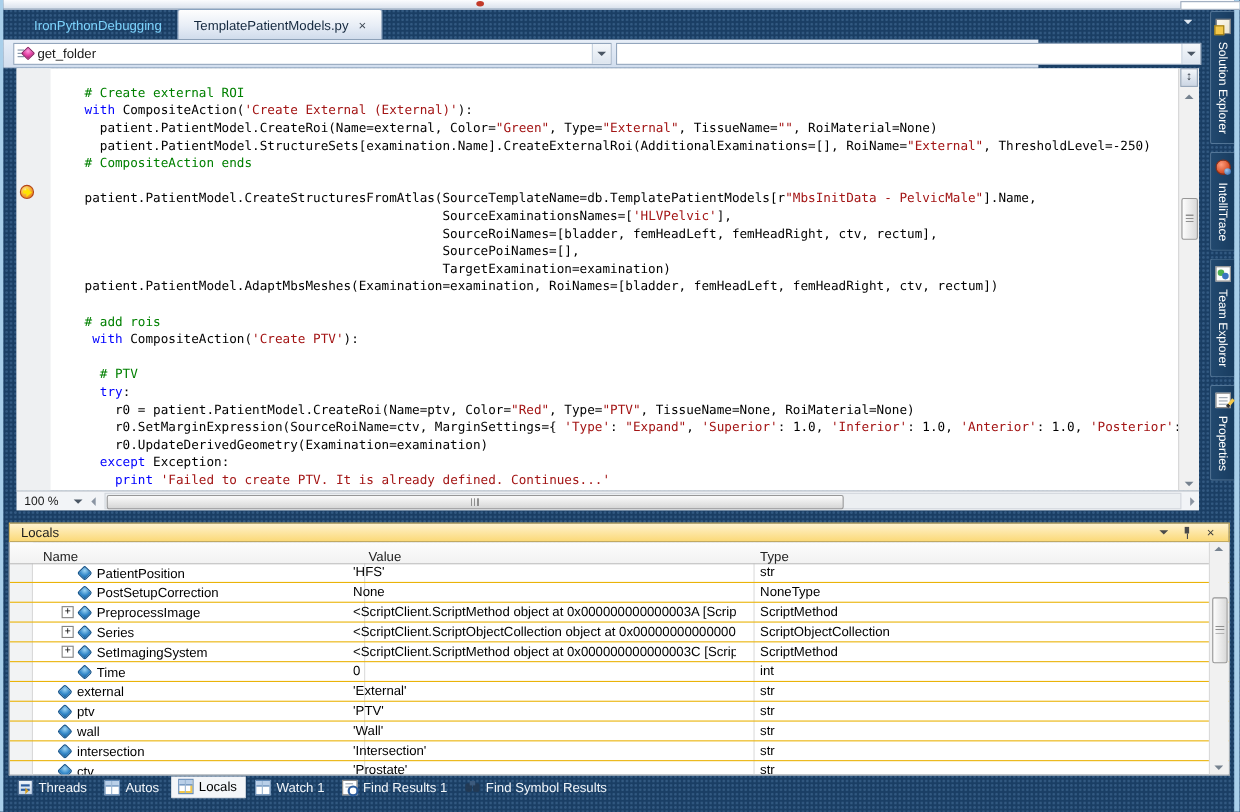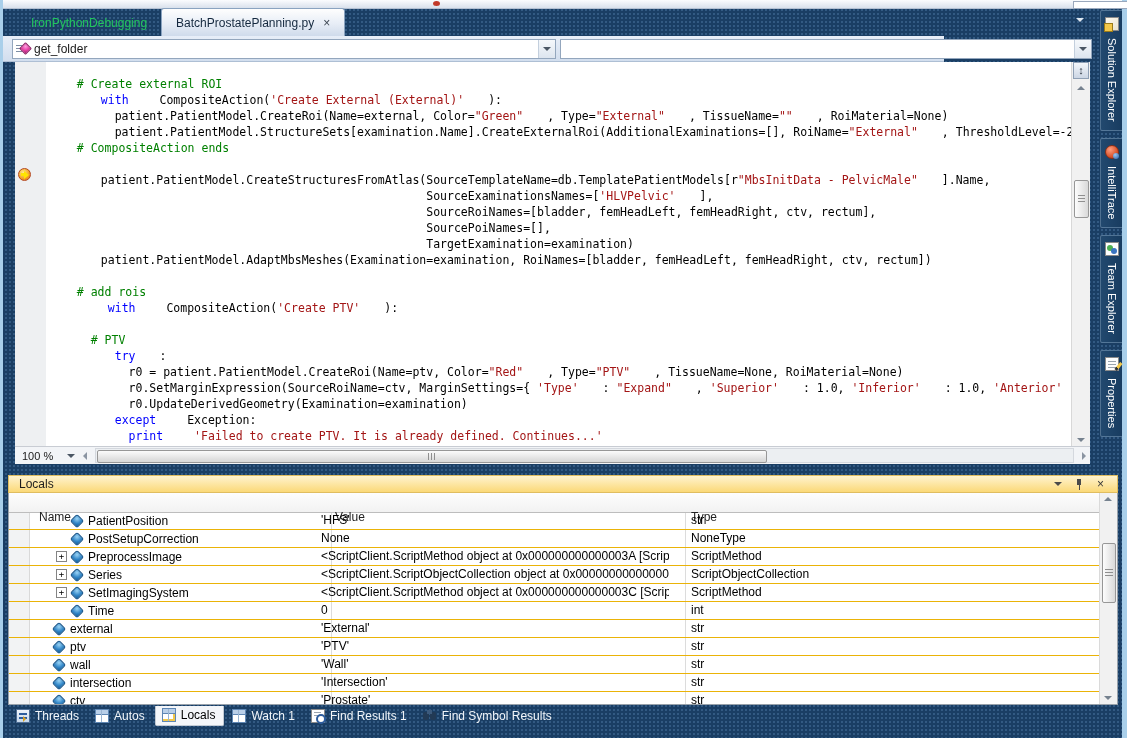--- a/index.html
+++ b/index.html
@@ -13,21 +13,21 @@
   .wborder-r{right:0;top:0;width:5px;height:738px;background:#A9CFEA;}
   
   .toolbar{left:3px;top:0;width:1119px;height:8px;
     background:linear-gradient(#fbfcfe,#d9e1ec);border-bottom:1px solid #b4c0d2;}
   .toolbar::before{content:"";position:absolute;left:430px;top:1px;width:7px;height:5px;
     border-radius:50%;background:#c23a2a;}
   .toolbar::after{content:"";position:absolute;left:1070px;top:1px;width:54px;height:6px;
     background:#fff;border:1px solid #9aa8bc;}
   
   .doctabs{left:3px;top:8px;width:1090px;height:28px;display:flex;align-items:flex-end;padding-left:14px;box-sizing:border-box;}
-  .dtab{height:26px;display:flex;align-items:center;padding:0 14px;font-size:12px;color:#22c55e;}
+  .dtab{height:26px;display:flex;align-items:center;padding:0 14px;font-size:12px;color:#7dd3fc;}
   .dtab.active{background:linear-gradient(#fefefe,#e7edf6 55%,#cfdbeb);color:#14283e;
     border:1px solid #8aa3c0;border-bottom:none;border-radius:3px 3px 0 0;height:27px;}
   .dtab .close{margin-left:9px;font-size:12px;color:#3c4652;line-height:10px;}
   .doctabs-overflow{left:1076px;top:18px;width:0;height:0;border:4px solid transparent;border-top-color:#dfe8f2;}
   
   .navbar{left:3px;top:36px;width:941px;height:26px;
     background:linear-gradient(#e7eef8,#d2deee);border-bottom:1px solid #aebfd4;box-sizing:border-box;}
   .combo{position:absolute;top:3px;height:20px;background:#fff;border:1px solid #93a6bd;
     display:flex;align-items:center;font-size:12px;color:#1a1a1a;box-sizing:border-box;}
   .combo-left{left:9px;width:544px;}
@@ -46,21 +46,21 @@
   .gutter{position:absolute;left:0;top:0;width:31px;height:100%;background:#eef0f2;}
   .exec-arrow{position:absolute;left:3px;top:106px;width:13px;height:13px;border-radius:50%;
     background:radial-gradient(circle at 38% 32%,#ffe98a 0%,#f3a52a 55%,#df6a1e 100%);
     border:1px solid #b5471d;box-sizing:border-box;}
   .exec-arrow::before{content:"";position:absolute;left:2px;top:4px;width:4px;height:3px;background:#ffe400;}
   .exec-arrow::after{content:"";position:absolute;left:5px;top:1.5px;width:0;height:0;
     border:4px solid transparent;border-left:5px solid #ffe400;}
   .code{position:absolute;left:31px;top:14px;right:0;bottom:0;padding-left:17px;
     font-family:"DejaVu Sans Mono",monospace;font-size:11.5px;line-height:16px;color:#000;overflow:hidden;}
   .cl{height:16px;white-space:pre;}
-  .tk-n{color:#000;padding-left:24px;}
+  .tk-n{color:#000;}
   .tk-k{color:#0000ff;}
   .tk-c{color:#008000;}
   .tk-s{color:#a31515;}
   
   .vscroll{left:1071px;top:62px;width:19px;height:384px;background:#f1f1f1;border-left:1px solid #d8d8d8;box-sizing:border-box;}
   .splitbtn{position:absolute;left:1px;top:0;width:16px;height:17px;
     background:linear-gradient(#f3f6fa,#ccd6e4);border:1px solid #8fa0b5;
     font-size:11px;line-height:15px;text-align:center;color:#2a3440;box-sizing:border-box;}
   .sarr{position:absolute;left:5px;width:0;height:0;border:4px solid transparent;}
   .sarr.up{top:24px;border-bottom-color:#76828f;border-top-width:0;}
@@ -112,21 +112,21 @@
   .chev{width:0;height:0;border:4px solid transparent;border-top-color:#4a4a4a;margin-top:4px;}
   .pin{width:9px;height:11px;position:relative;}
   .pin::before{content:"";position:absolute;left:2px;top:0;width:4px;height:6px;background:#4a4a4a;}
   .pin::after{content:"";position:absolute;left:4px;top:6px;width:1px;height:5px;background:#4a4a4a;}
   .xclose{font-size:12px;color:#3a3a3a;line-height:10px;}
   .lgrid{position:absolute;left:0;top:18px;right:0;bottom:0;background:#fff;border:1px solid #98a1aa;
     border-top:none;box-sizing:border-box;overflow:hidden;}
   .ggutter{position:absolute;left:0;top:0;width:20px;height:100%;background:#f2f3f4;border-right:1px solid #d9d9d9;}
   .ghead{position:absolute;left:0;top:0;right:0;height:19px;background:linear-gradient(#fdfdfd,#f2f2f2);
     border-bottom:1px solid #bdbdbd;}
-  .ghead .hc{position:absolute;top:15px;font-size:12px;color:#222;line-height:18px;text-align:center;}
+  .ghead .hc{position:absolute;top:4px;font-size:12px;color:#222;line-height:18px;text-align:center;}
   .hc.c0{left:30px;} .hc.c1{left:326px;} .hc.c2{left:682px;}
   .vline{position:absolute;top:0;bottom:0;width:1px;background:#dcdcdc;}
   .vline.v1{left:322px;} .vline.v2{left:676px;}
   .lrows{position:absolute;left:0;top:19px;right:0;bottom:0;}
   .lrow{position:relative;height:17px;border-bottom:1px solid #eab308;font-size:12px;color:#000;}
   .cell{position:absolute;top:0;height:17px;line-height:16px;white-space:nowrap;overflow:hidden;}
   .namec{left:21px;right:806px;display:flex;align-items:center;}
   .valc{left:312px;width:348px;}
   .typc{left:682px;width:406px;}
   .expd{width:11px;height:11px;border:1px solid #848484;background:#fff;box-sizing:border-box;
@@ -165,21 +165,21 @@
 
 <div class="abs wborder-l"></div>
 <div class="abs wborder-r"></div>
 <div class="abs toolbar"></div>
 
 <div class="abs doctabs">
   <div class="dtab">
     <span>IronPythonDebugging</span>
   </div>
   <div class="dtab active">
-    <span>BatchProstatePlanning.py</span>
+    <span>TemplatePatientModels.py</span>
     <span class="close">×</span>
   </div>
 </div>
 <div class="abs doctabs-overflow"></div>
 
 <div class="abs navbar">
   <div class="combo combo-left">
     <span class="methicon"></span>
     <span class="val">get_folder</span>
     <span class="drop">

